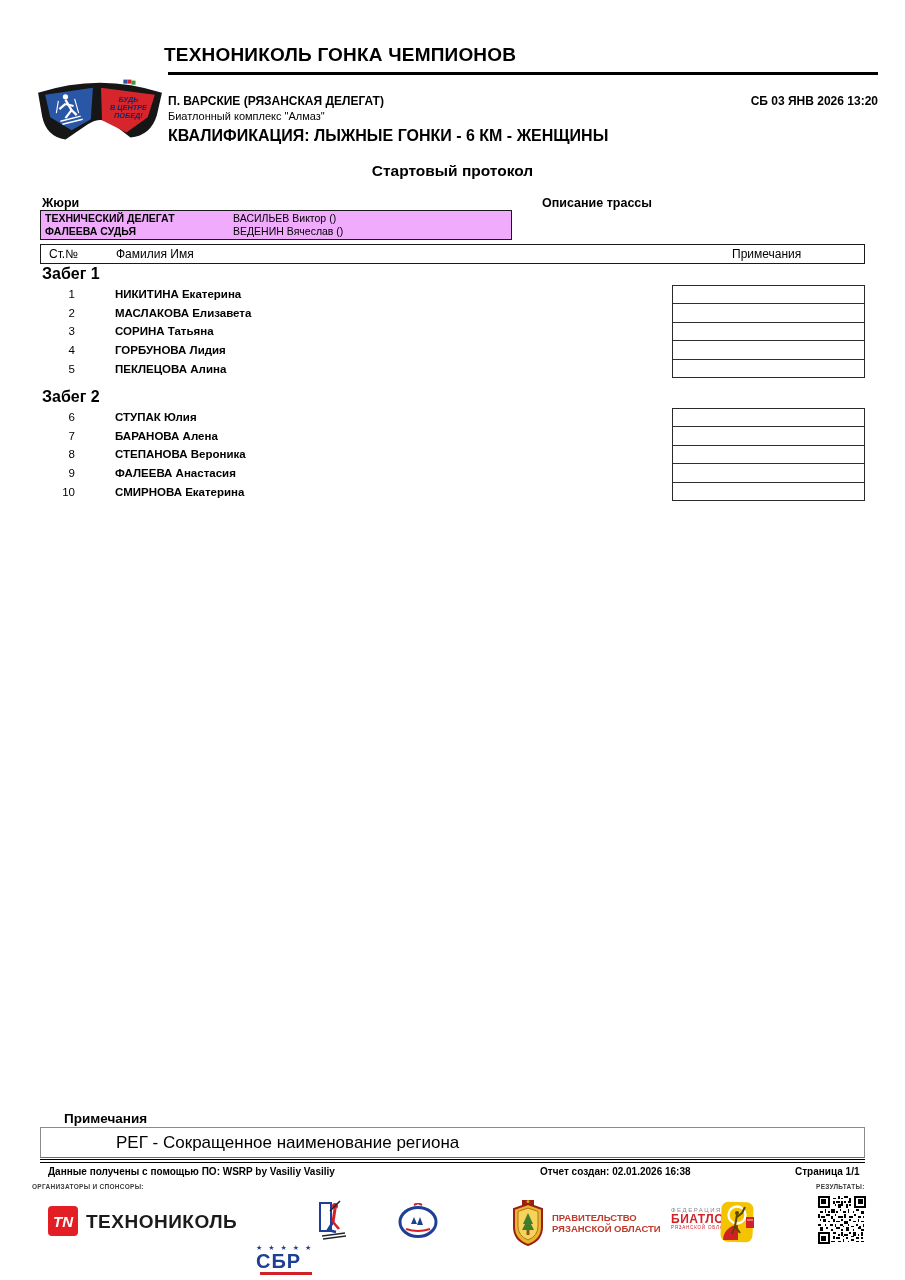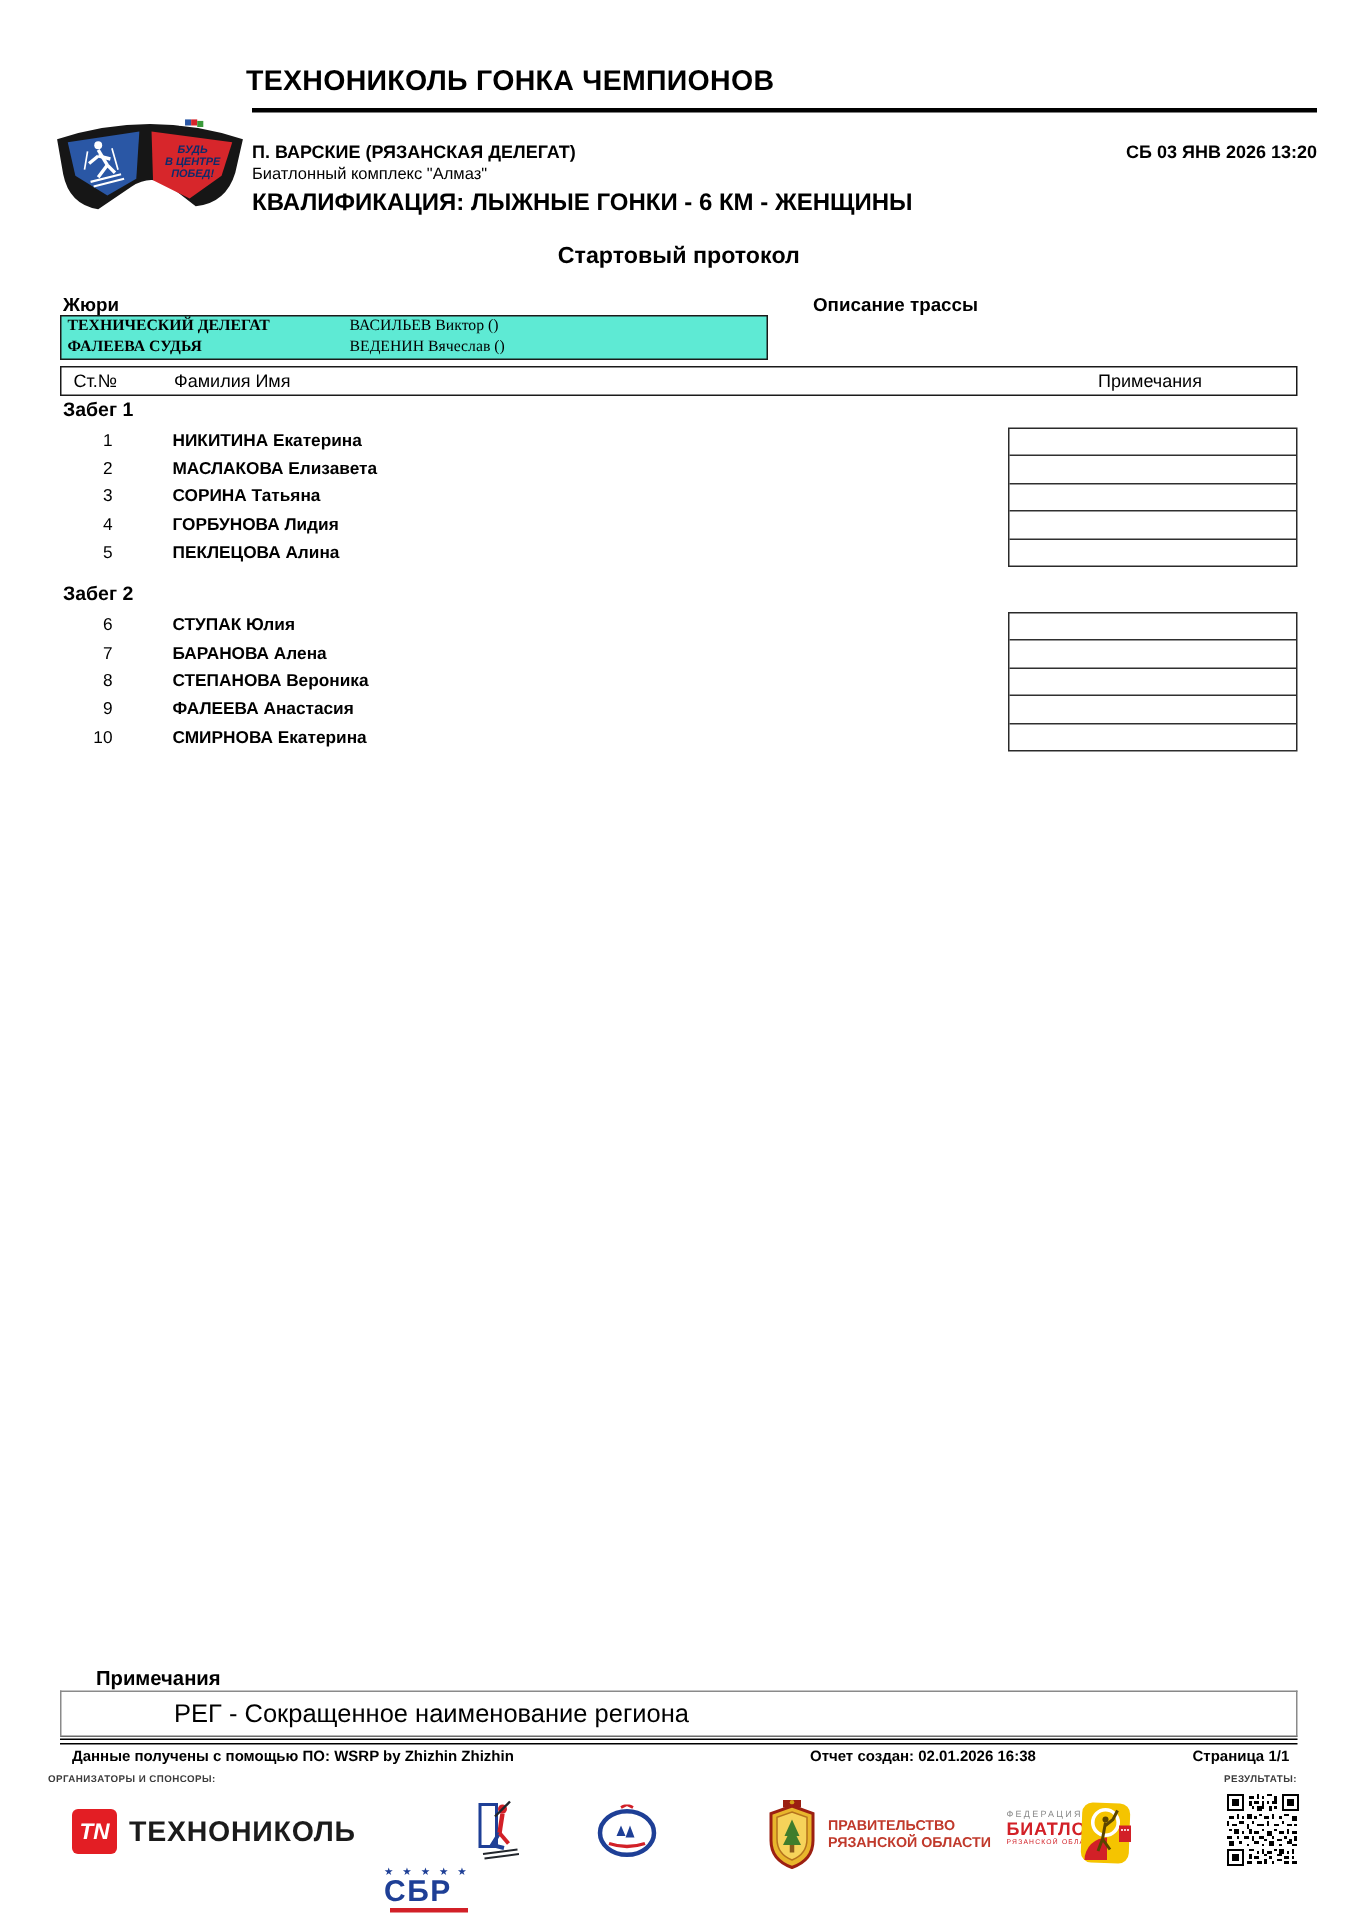--- a/index.html
+++ b/index.html
@@ -16,37 +16,37 @@
   .event-logo { left:34px; top:60px; width:132px; height:92px; }
   .loc-row { left:168px; top:94px; width:710px; display:flex; justify-content:space-between; font-size:12px; font-weight:bold; }
   .venue { left:168px; top:110px; font-size:11px; }
   .event-line { left:168px; top:127px; font-size:16px; font-weight:bold; }
   .doc-title { left:0; top:162px; width:905px; text-align:center; font-size:15.5px; font-weight:bold; }
 
   
   .sec-heading { font-size:12.5px; font-weight:bold; }
   .jury-heading { left:42px; top:196px; }
   .course-heading { left:542px; top:196px; }
-  .info-box { border:1.5px solid #1a1a1a; background:#5eead4;font-family:Liberation Serif, serif; }
+  .info-box { border:1.5px solid #1a1a1a; background:#f0abfc; }
   .jury-box { left:40px; top:210px; width:472px; height:30px; }
   .course-box { left:540px; top:210px; width:325px; height:30px; }
   .info-row { display:flex; height:13.5px; align-items:center; font-size:10.5px; padding:0 4px; }
   .info-row .role { width:188px; font-weight:bold; flex:none; }
   .info-row .label { font-weight:bold; flex:1; }
   .info-row .value-r { margin-left:auto; text-align:right; }
 
   
   .thead-box { left:40px; top:244px; width:825px; height:20px; border:1.5px solid #1a1a1a; font-size:12px; font-weight:normal; }
   .thead-box span { position:absolute; top:2px; }
   .th-bib { left:8px; }
   .th-name { left:75px; }
   .th-notes { left:691px; }
 
   
-  .heat-heading { font-size:13px; font-weight:bold; left:42px; }
+  .heat-heading { font-size:16px; font-weight:bold; left:42px; }
   .heat1-heading { top:265px; }
   .heat2-heading { top:388px; }
   .rows { left:40px; width:560px; }
   .rows-1 { top:285px; }
   .rows-2 { top:408px; }
   .athlete-row { display:flex; align-items:center; height:18.6px; }
   .bib { display:inline-block; width:35px; text-align:right; font-size:11.5px; flex:none; }
   .aname { margin-left:40px; font-size:11.5px; font-weight:bold; }
   .notes-box { left:672px; width:193px; height:93px; border:1.5px solid #2a2a2a; display:flex; flex-direction:column; background:#fff; }
   .notes-box-1 { top:285px; }
@@ -211,21 +211,21 @@
     <div class="note-cell"></div>
     <div class="note-cell"></div>
   </div>
 
   <div class="abs bottom-notes-heading">Примечания</div>
   <div class="abs bottom-notes-box">
     <span class="bottom-note-text">РЕГ - Сокращенное наименование региона</span>
   </div>
 
   <div class="abs footer-rule"></div>
-  <div class="abs foot-text foot-software">Данные получены с помощью ПО: WSRP by Zhizhin Zhizhin</div>
+  <div class="abs foot-text foot-software">Данные получены с помощью ПО: WSRP by Vasiliy Vasiliy</div>
   <div class="abs foot-text foot-created">Отчет создан: 02.01.2026 16:38</div>
   <div class="abs foot-text foot-page">Страница 1/1</div>
   <div class="abs tiny-label lbl-sponsors">ОРГАНИЗАТОРЫ И СПОНСОРЫ:</div>
   <div class="abs tiny-label lbl-results">РЕЗУЛЬТАТЫ:</div>
 
   <div class="abs tn-square">TN</div>
   <div class="abs tn-wordmark">ТЕХНОНИКОЛЬ</div>
 
   <div class="abs sbr-block">
     <div class="sbr-stars">★ ★ ★ ★ ★</div>

